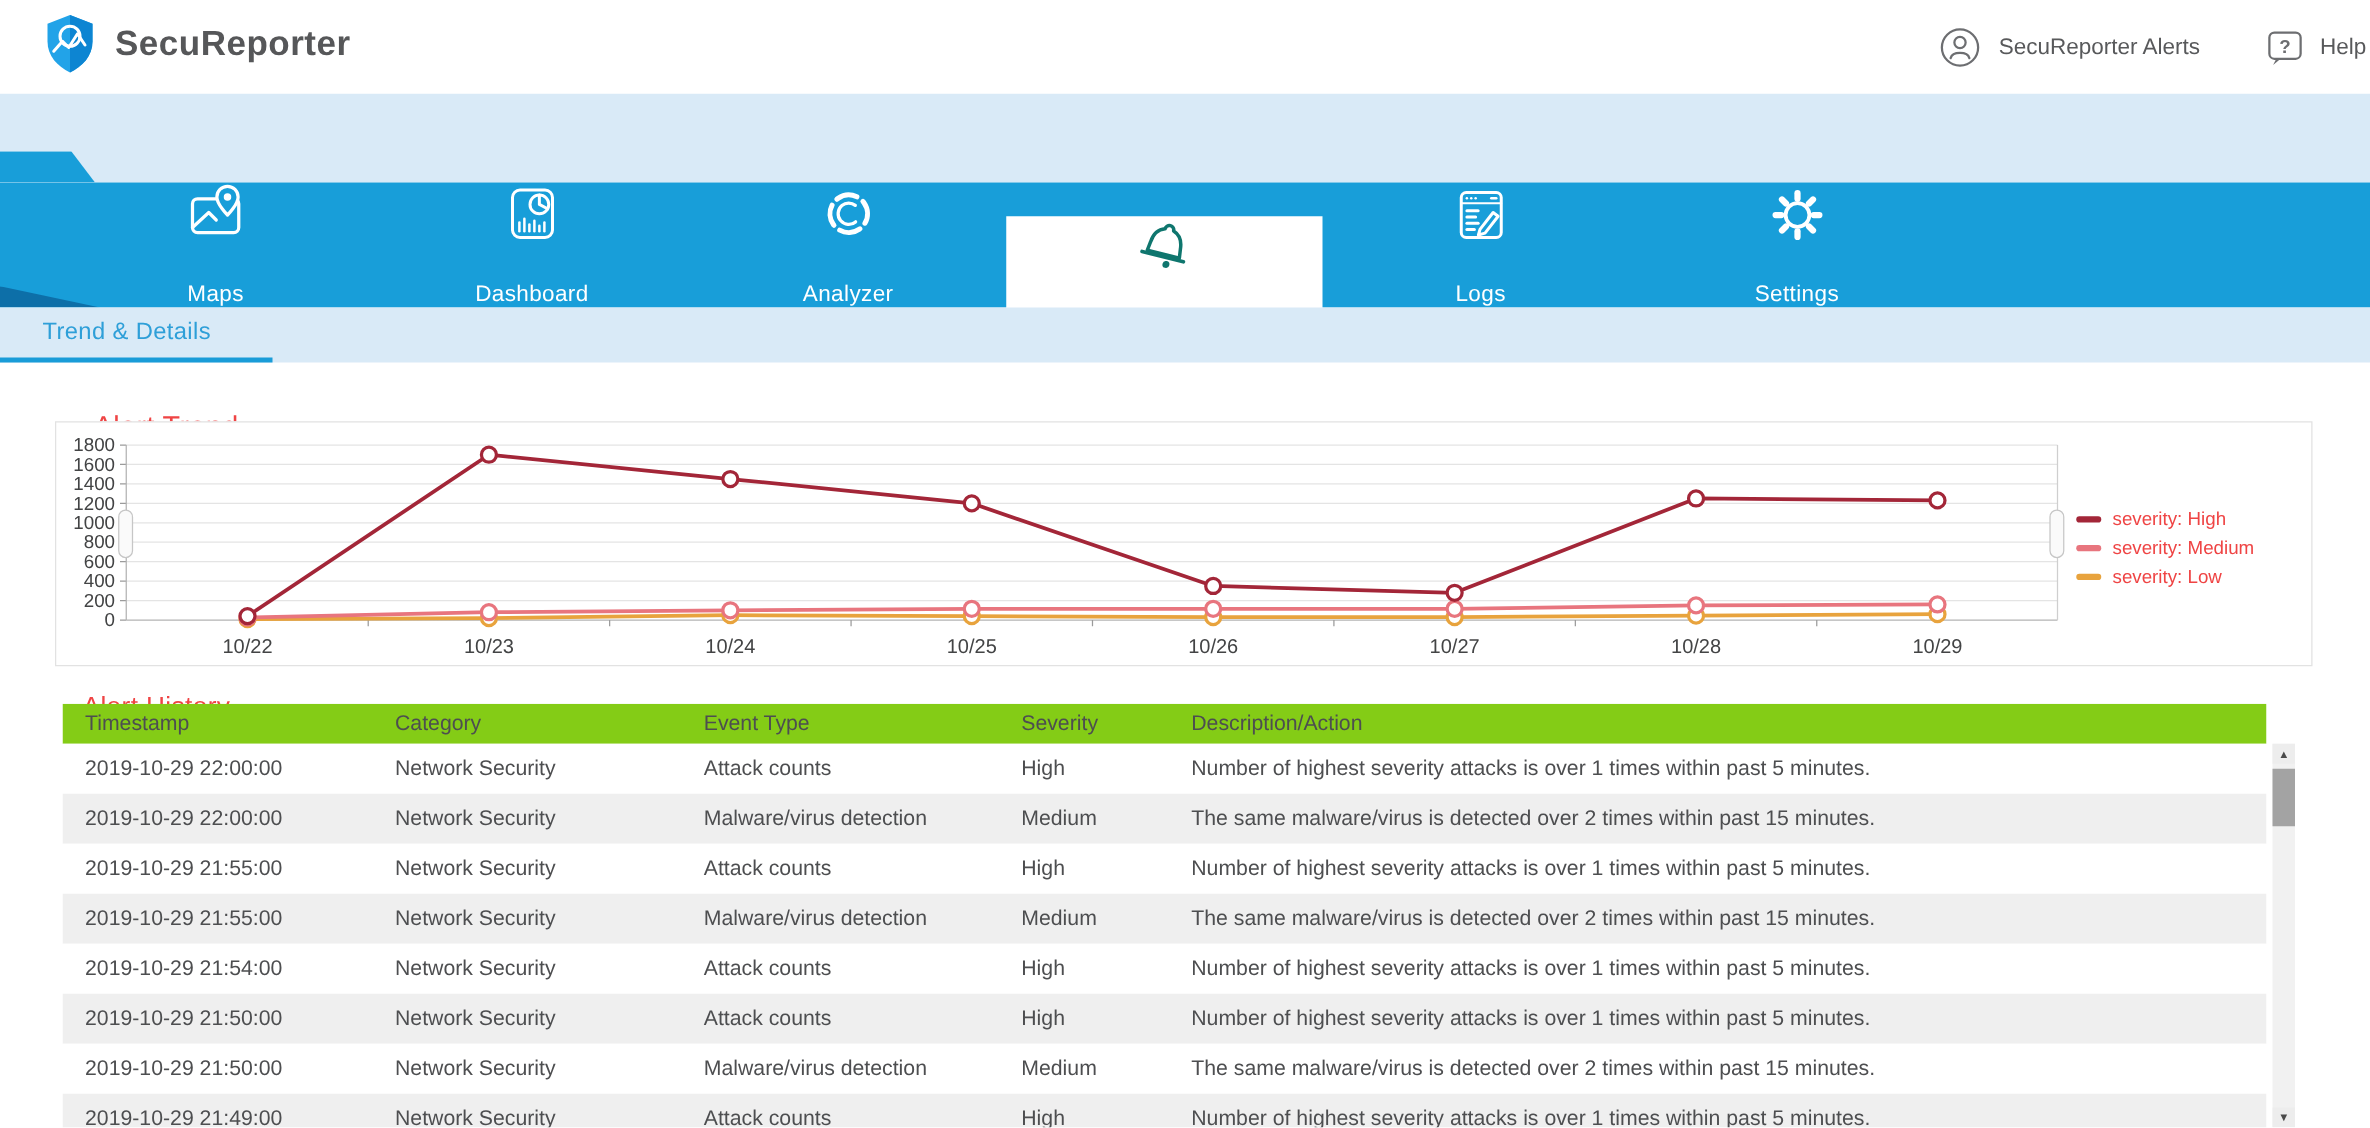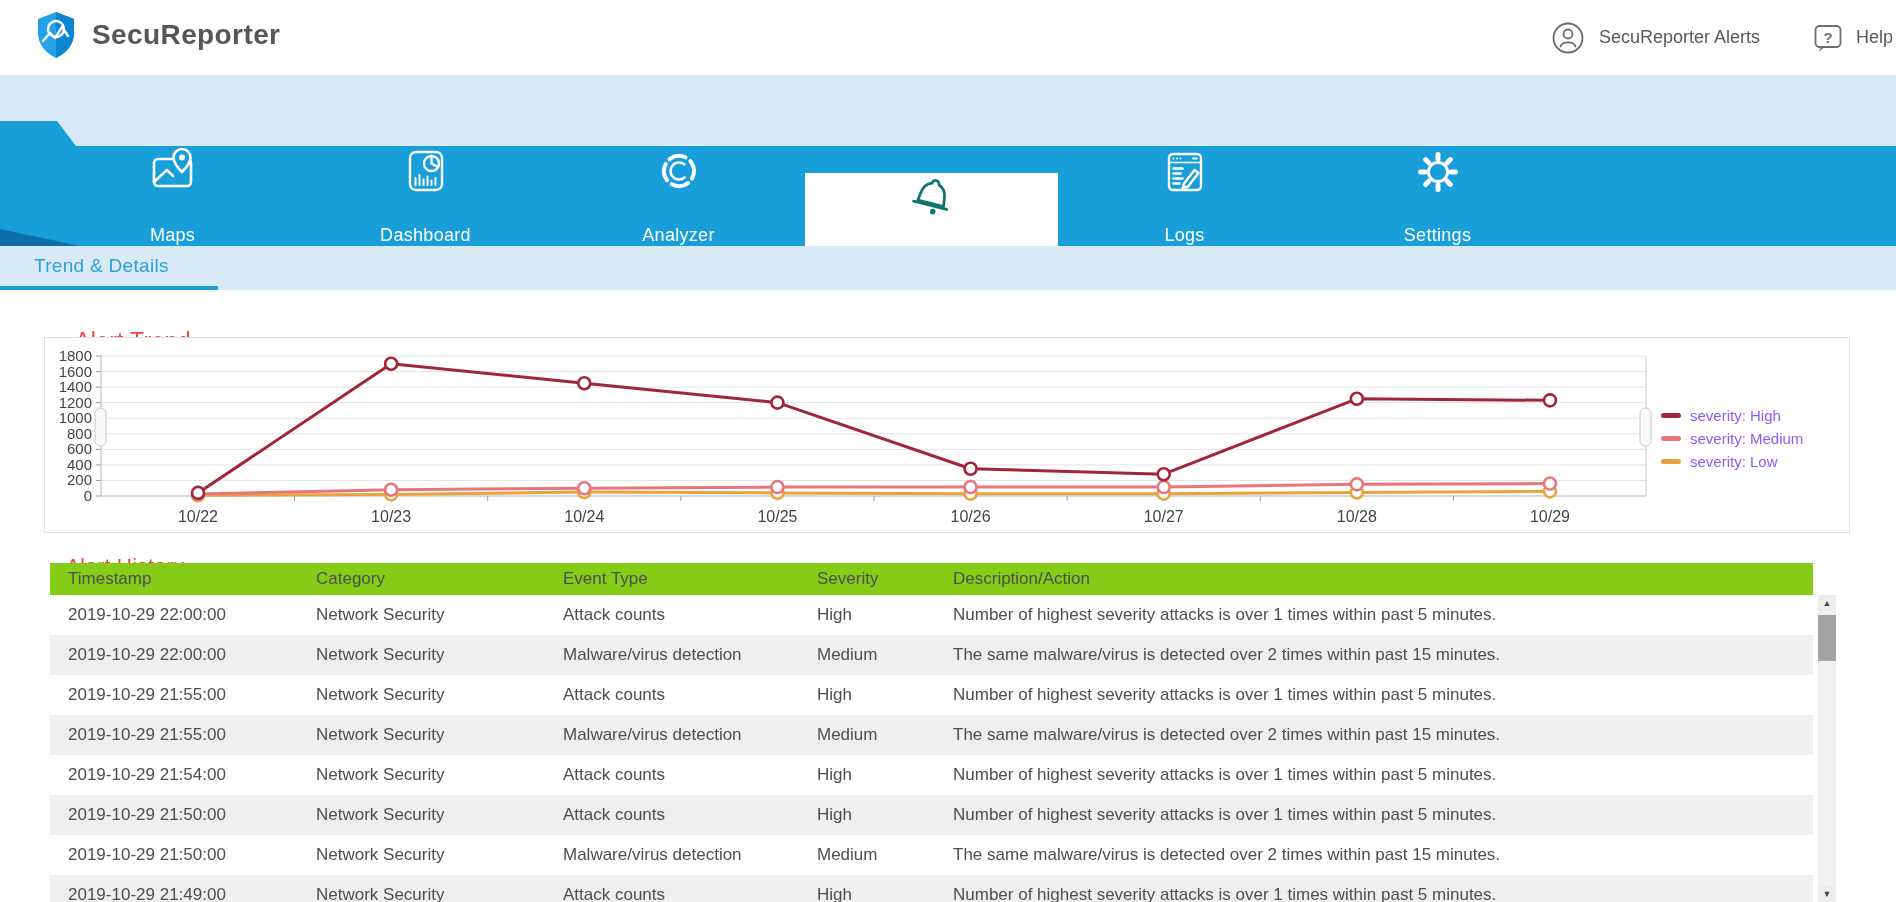--- a/index.html
+++ b/index.html
@@ -46,21 +46,21 @@
 
   
   .section-title{font-size:23px;color:#ef4444;letter-spacing:.3px;margin-top:20px;}
   #alert-trend-title{position:absolute;left:75px;top:308px;}
   .chart-panel{position:absolute;left:44px;top:337px;width:1806px;height:196px;
                background:#fff;border:1px solid #e2e2e2;box-sizing:border-box;}
   .chart-panel svg{position:absolute;left:0;top:0;}
   .legend{position:absolute;left:1616px;top:66px;}
   .legend-item{display:flex;align-items:center;height:23px;cursor:pointer;}
   .legend-swatch{width:20px;height:5px;border-radius:2.5px;margin-right:9px;}
-  .legend-label{font-size:15px;color:#8b5cf6;}
+  .legend-label{font-size:15px;color:#ef4444;}
 
   
   #alert-history-title{position:absolute;left:66px;top:534px;font-size:21px;}
   .table-wrap{position:absolute;left:50px;top:563px;width:1786px;height:339px;overflow:hidden;}
   .t-row{display:flex;width:1763px;}
   .t-head{height:32px;background:#84cc16;color:#fff;align-items:center;}
   .t-head .t-cell{font-size:17px;}
   .t-body .t-row{height:40px;align-items:center;background:#fff;}
   .t-body .t-row.alt{background:#efefef;}
   .t-cell{box-sizing:border-box;padding-left:18px;font-size:17px;color:#4d4e50;

